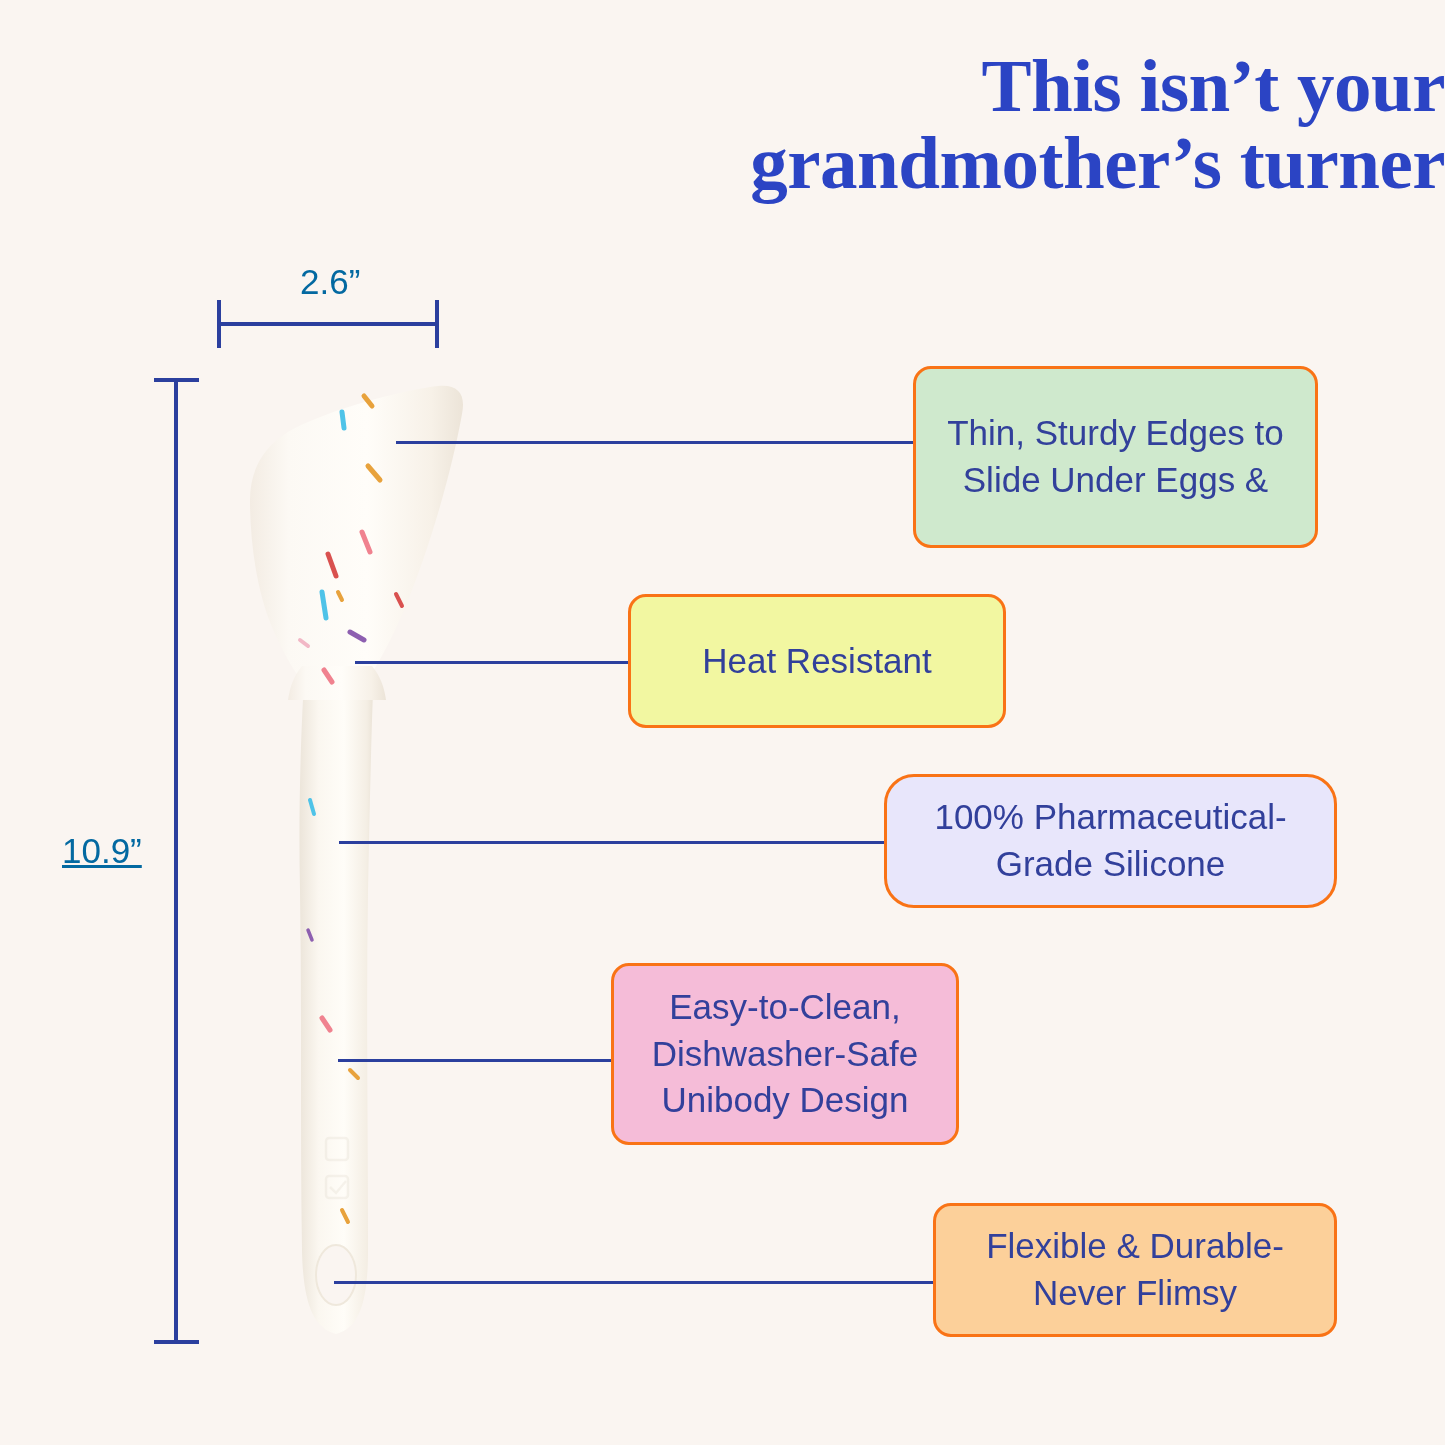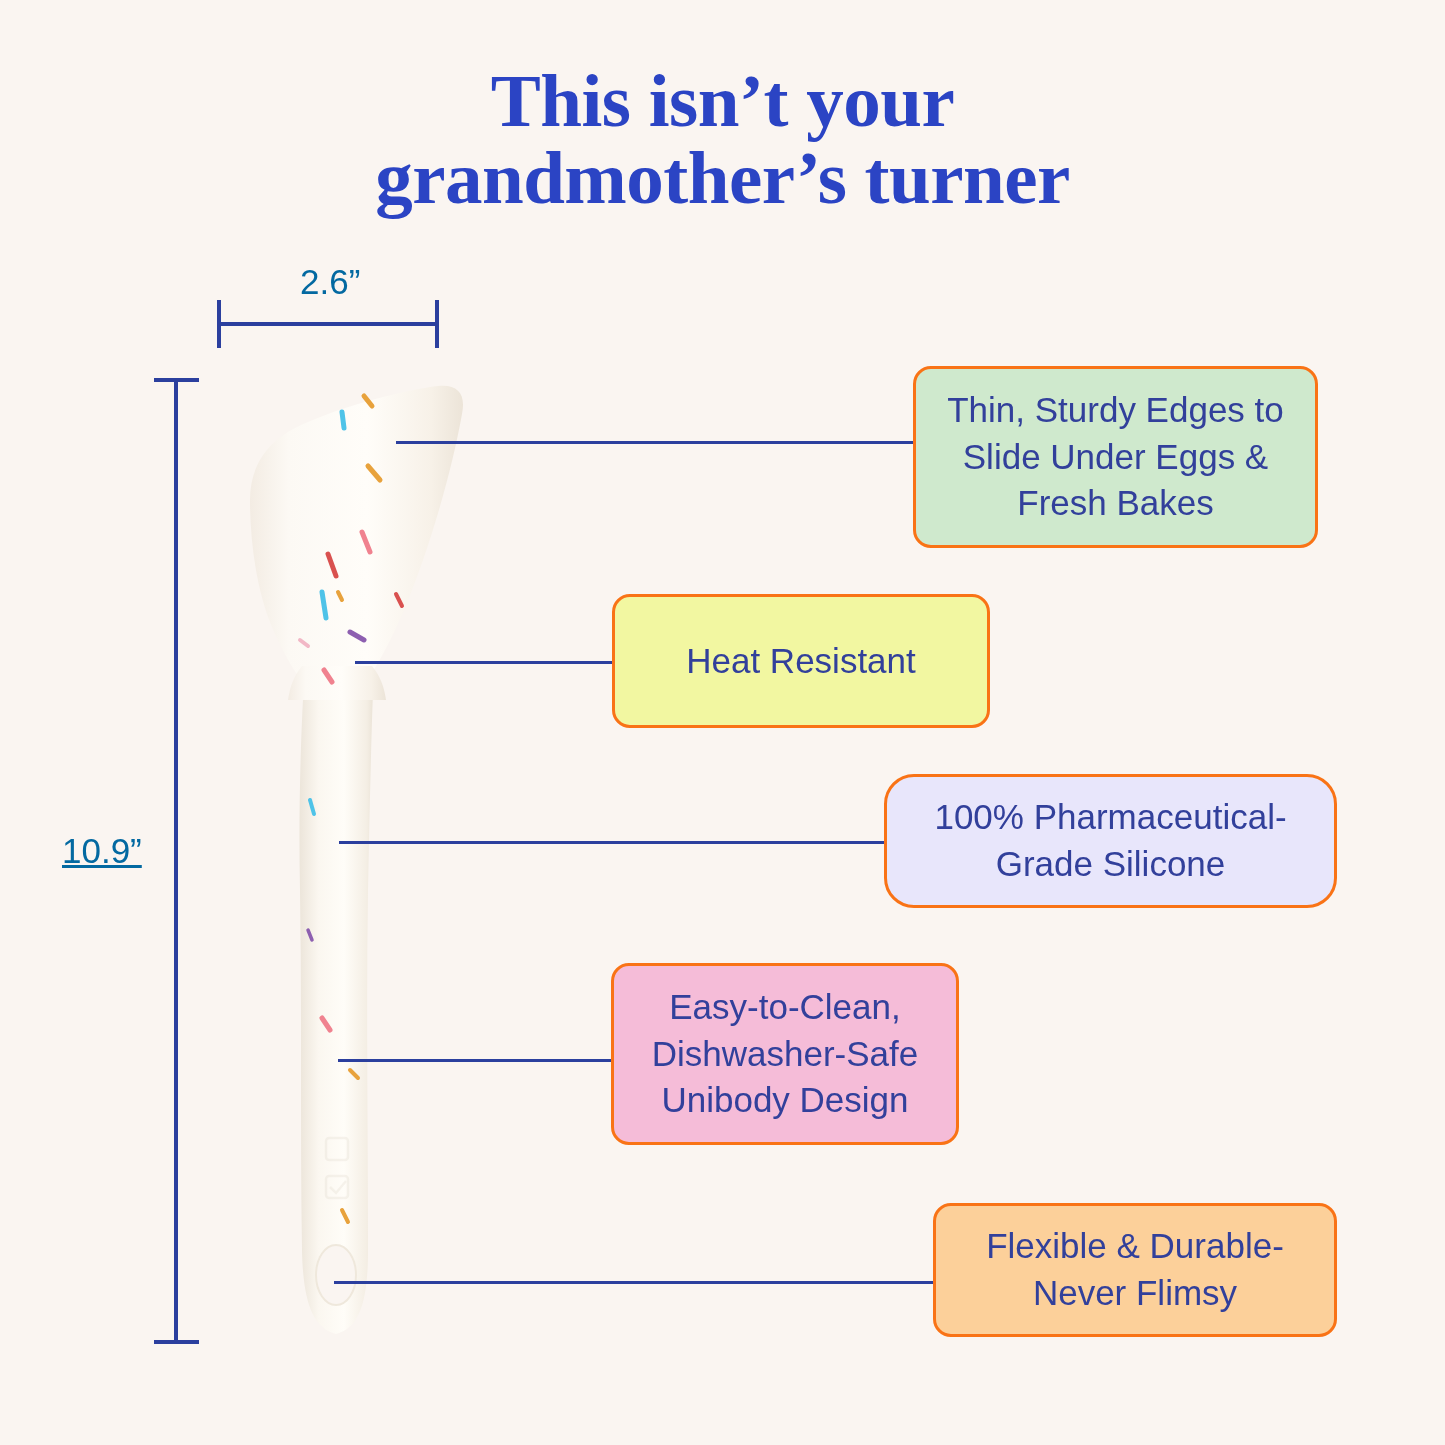--- a/index.html
+++ b/index.html
@@ -19,28 +19,27 @@
     height: 1445px;
     background: #faf5f1;
   }
 
   
   #headline {
     position: absolute;
     left: 0;
     top: 48px;
     width: 1445px;
-    text-align: center;
+    text-align: right;
     font-family: "Liberation Serif", "DejaVu Serif", serif;
     font-weight: 700;
     font-size: 75px;
     line-height: 1.02;
     letter-spacing: -0.5px;
     color: #2b44c4;
-    margin-top: 15px;
   }
   #headline .hl-line { display: block; white-space: pre; }
 
   
   .dim-line-h {
     position: absolute;
     background: #2b3f9e;
   }
   .dim-line-v {
     position: absolute;
@@ -180,26 +179,25 @@
       <line x1="152" y1="840" x2="158" y2="852" stroke="#e8a23c" stroke-width="4"></line>
       <line x1="118" y1="560" x2="122" y2="570" stroke="#8d5fb0" stroke-width="3.5"></line>
     </g>
   </svg>
 
   <div class="leader" style="left:396px; top:441px; width:520px;"></div>
   <div class="callout" style="left:913px; top:366px; width:405px; height:182px; background:#cfe9cd;">
     <div>
       <span>Thin, Sturdy Edges to</span>
       <span>Slide Under Eggs &amp;</span>
-      <span>Fresh Bakes</span>
     </div>
   </div>
 
   <div class="leader" style="left:355px; top:661px; width:298px;"></div>
-  <div class="callout" style="left:612px; top:594px; width:378px; height:134px; background:#f2f7a1;">
+  <div class="callout" style="left:628px; top:594px; width:378px; height:134px; background:#f2f7a1;">
     <div>
       <span>Heat Resistant</span>
     </div>
   </div>
 
   <div class="leader" style="left:339px; top:841px; width:548px;"></div>
   <div class="callout" style="left:884px; top:774px; width:453px; height:134px; background:#e8e6fb;border-radius:30px;">
     <div>
       <span>100% Pharmaceutical-</span>
       <span>Grade Silicone</span>

